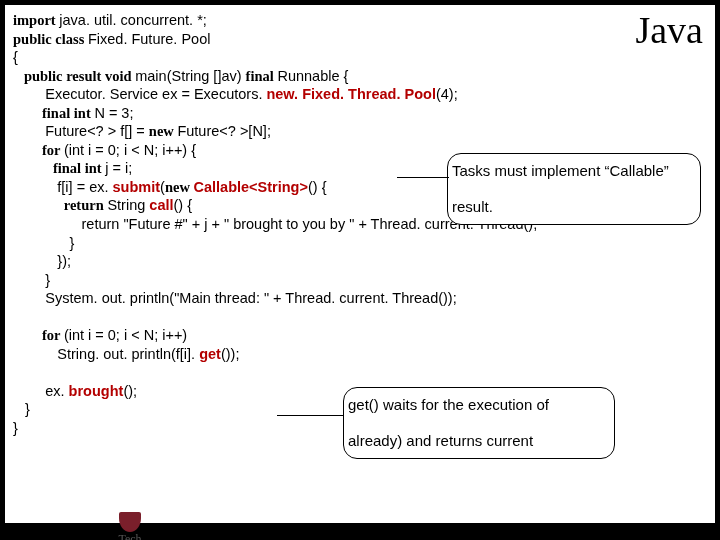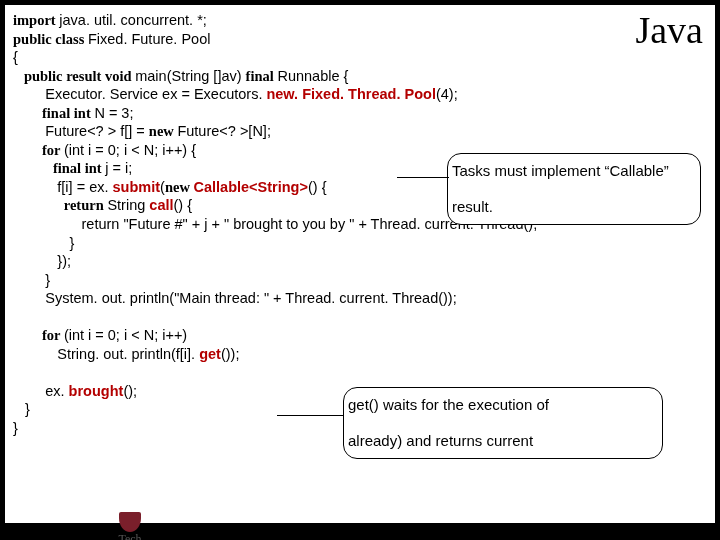--- a/index.html
+++ b/index.html
@@ -43,21 +43,21 @@
     position: absolute;
     background: #fff;
     border: 1px solid #000;
     border-radius: 14px;
     padding: 8px 4px;
     font-size: 15px;
     line-height: 1.2;
     font-family: Arial, Helvetica, sans-serif;
   }
   .callout1 { top: 148px; right: 14px; width: 254px; }
-  .callout2 { top: 382px; left: 338px; width: 320px; }
+  .callout2 { top: 382px; left: 338px; width: 272px; }
   .leader {
     position: absolute;
     background: #000;
     height: 1px;
   }
   .footer-logo {
     position: absolute;
     bottom: 4px;
     left: 115px;
     width: 30px;

